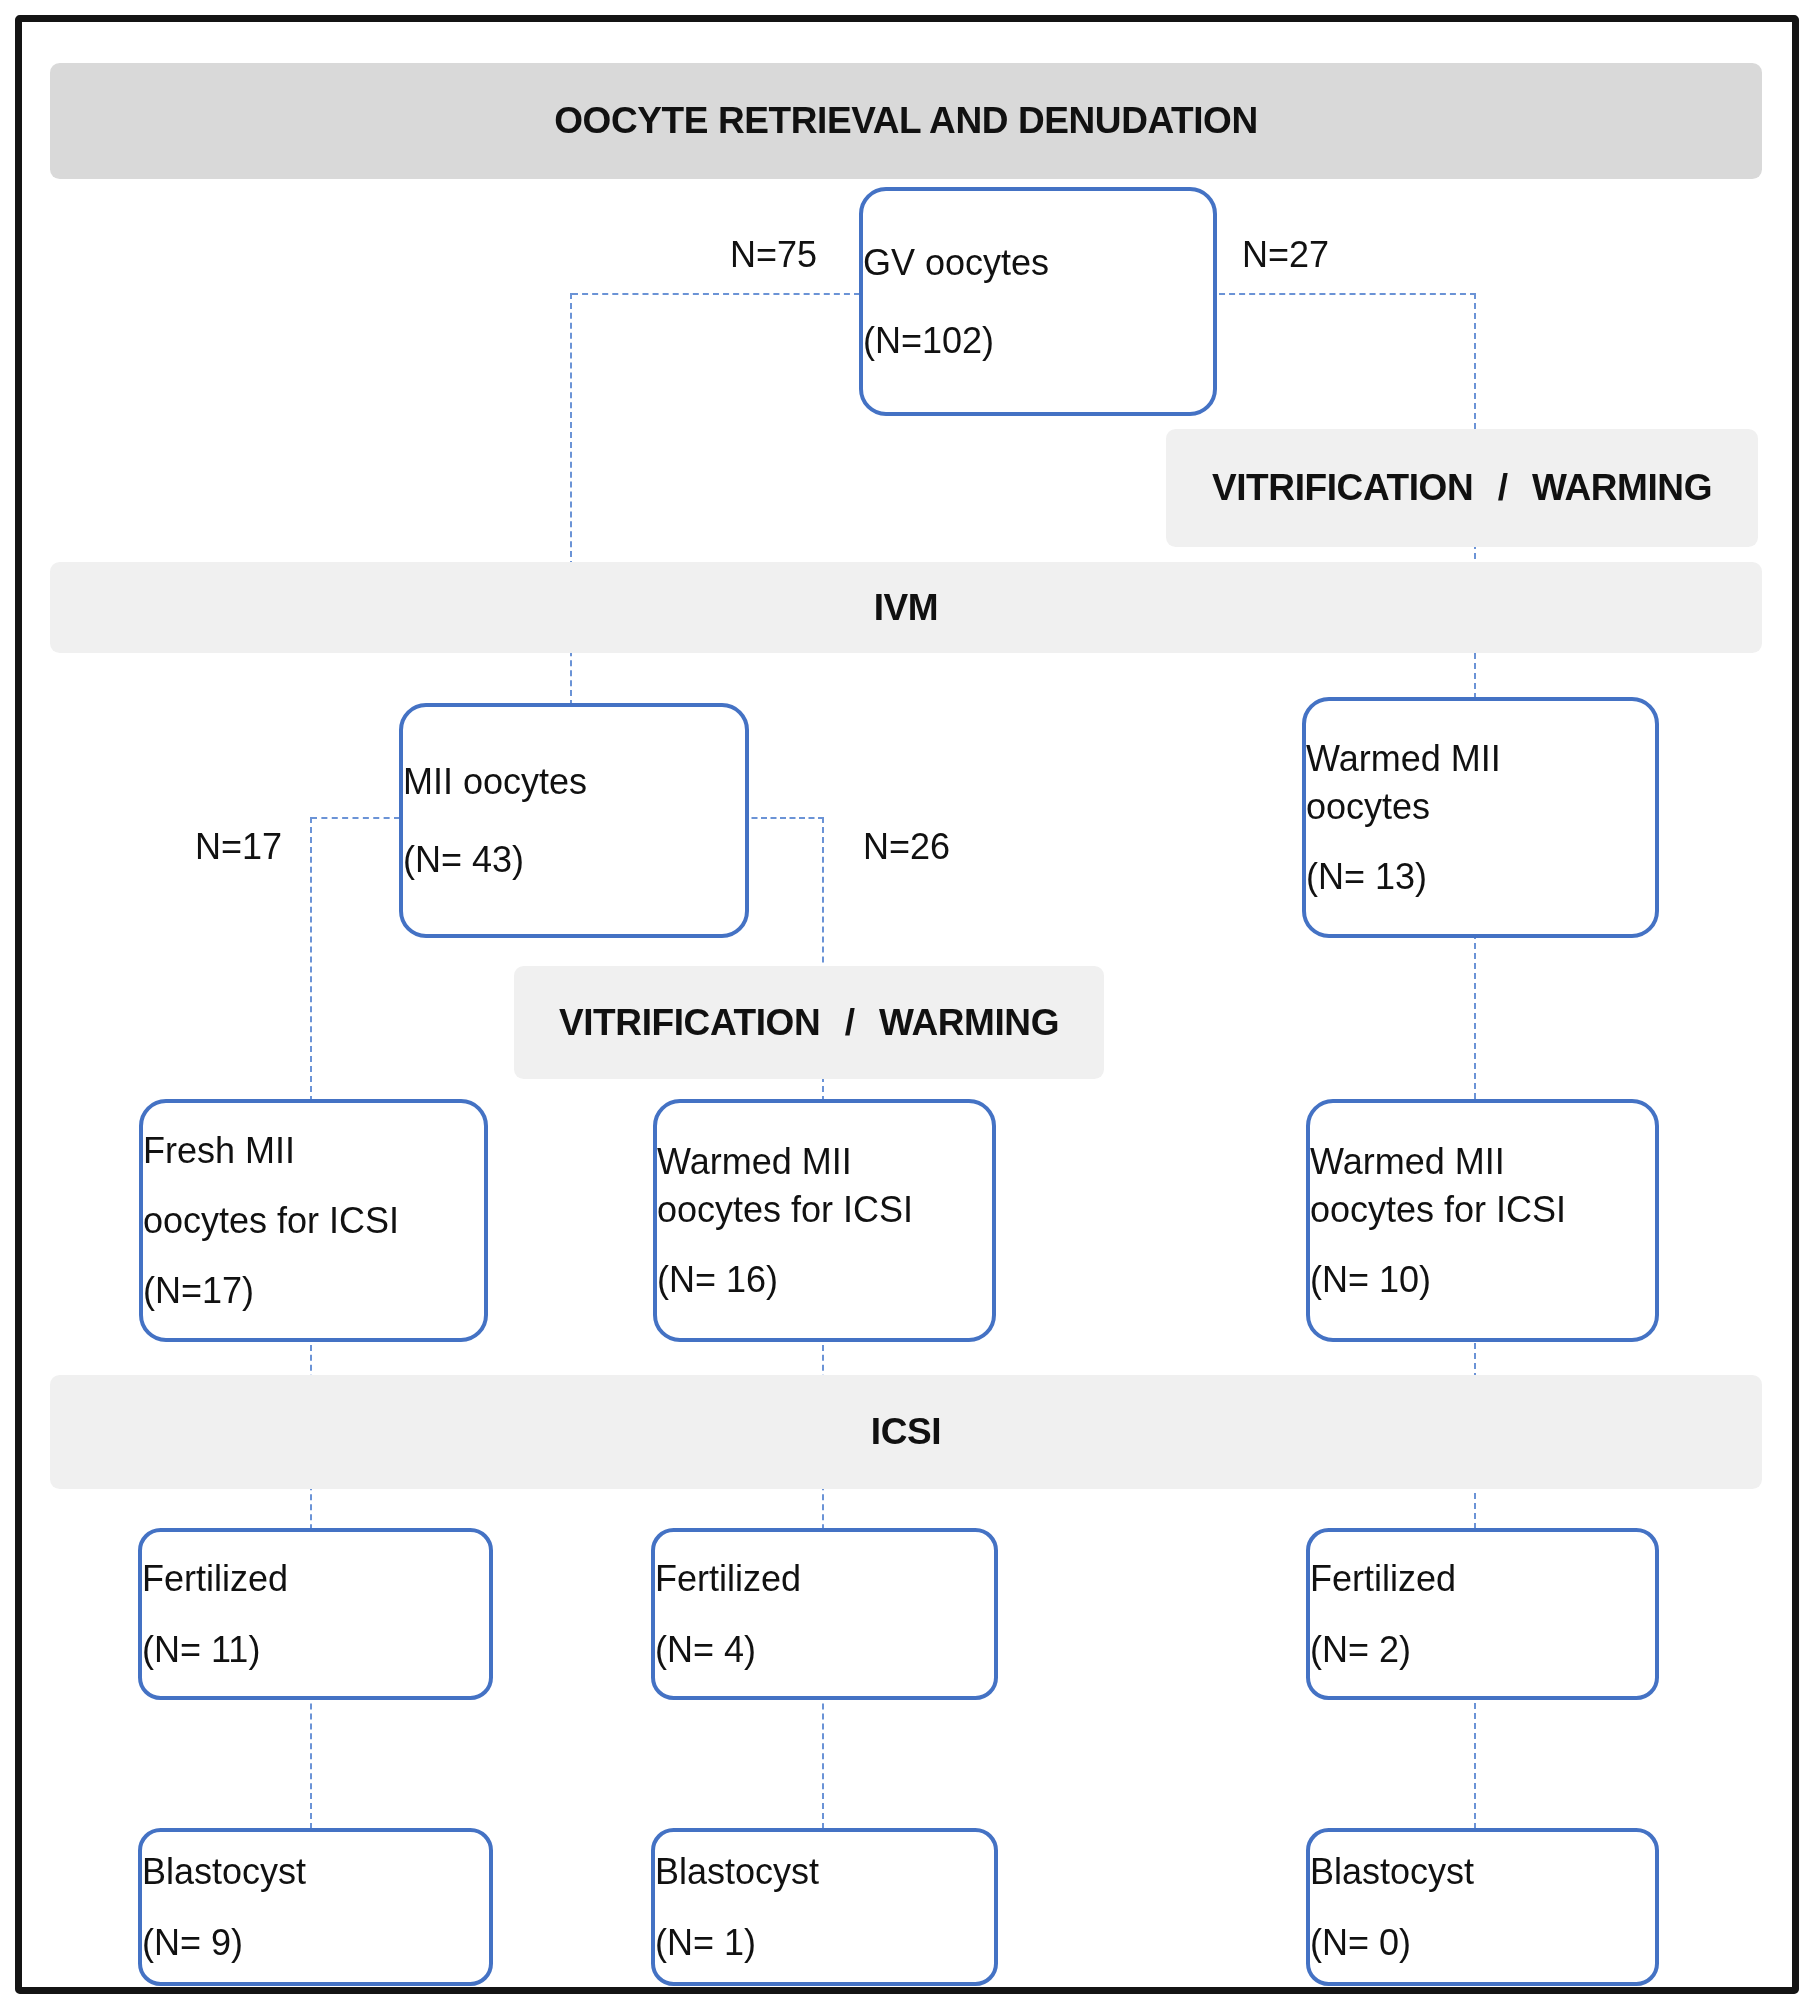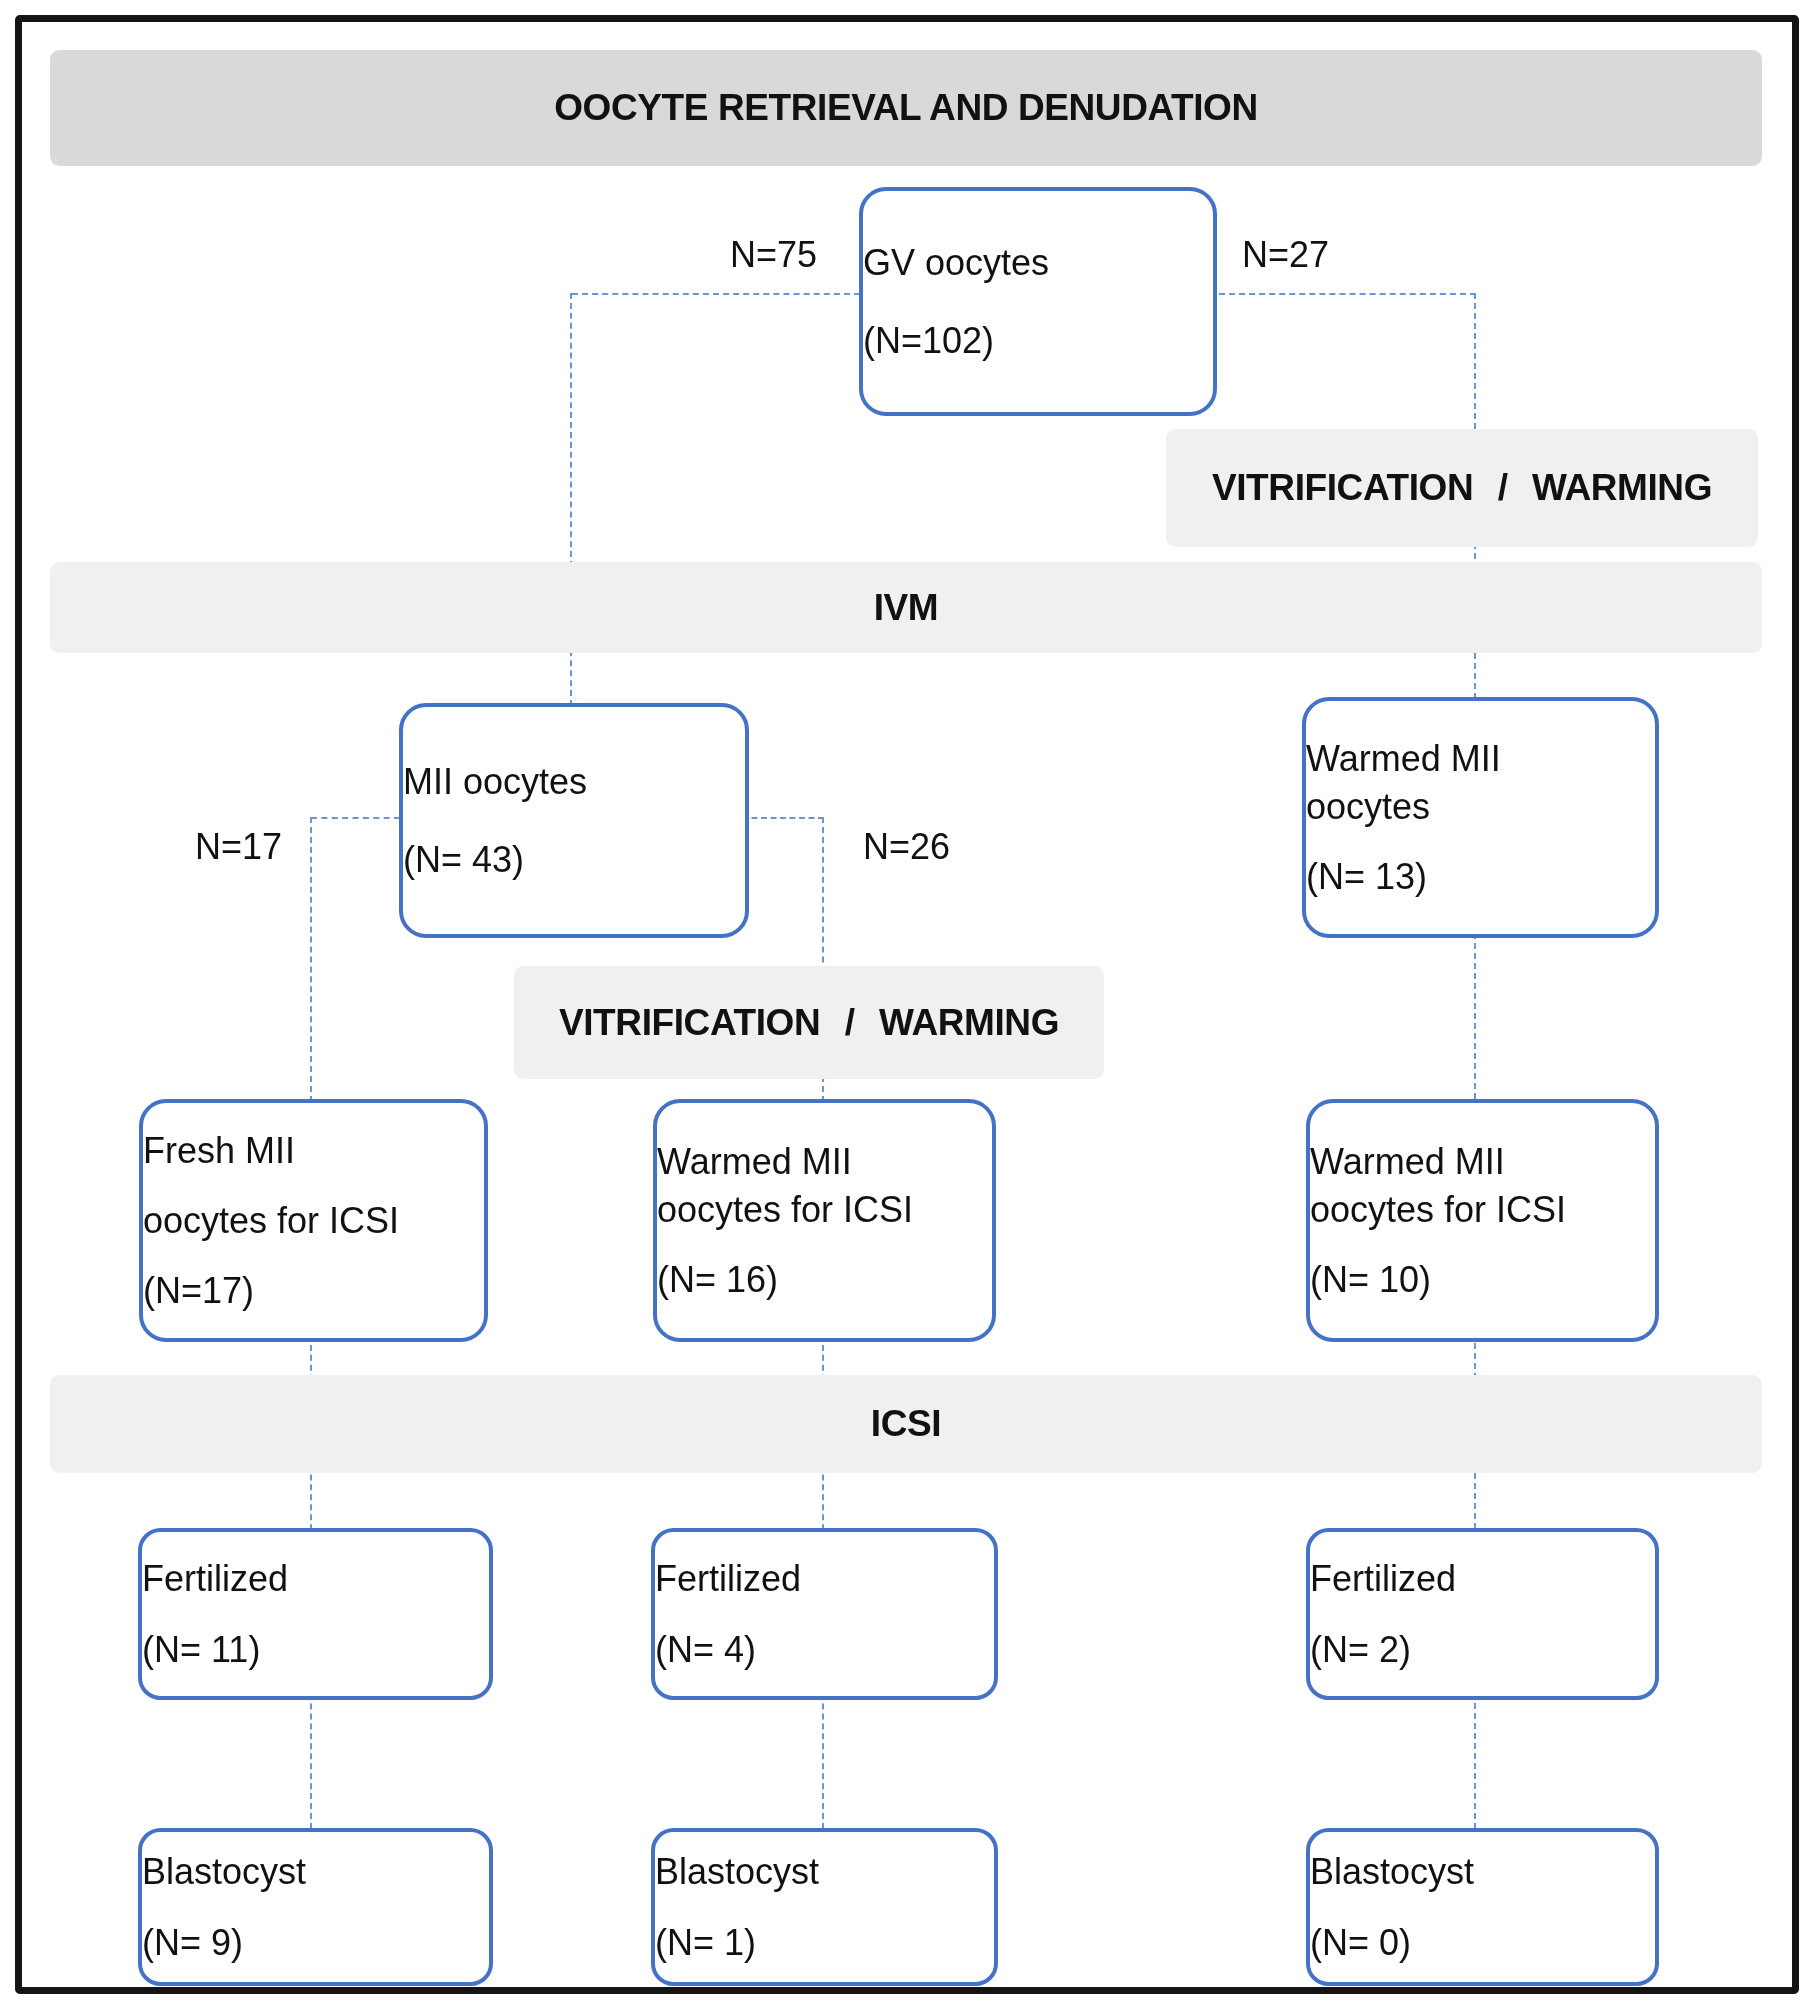--- a/index.html
+++ b/index.html
@@ -35,21 +35,21 @@
   .banner {
     position: absolute;
     background: var(--banner-light-bg);
     border-radius: 9.7px;
     display: flex; align-items: center; justify-content: center;
     font-weight: 700; font-size: 37px; letter-spacing: -0.4px;
     color: var(--text);
     z-index: 2;
     text-align: center;
   }
-  .banner.dark { background: var(--banner-dark-bg); }
+  .banner.dark { background: var(--banner-dark-bg); margin-top: 13px; }
   .banner.vitr { word-spacing: 14.5px; }
   .node {
     position: absolute;
     background: #ffffff;
     border: 4px solid var(--node-border);
     border-radius: 27px;
     display: flex; flex-direction: column;
     align-items: flex-start; justify-content: center;
     text-align: center;
     font-size: 36px; line-height: 1.2;
@@ -86,21 +86,21 @@
   <div class="connector vline" style="left:822px; top:817px; height:1012px;"></div>
 
   <div class="banner dark" style="left:50px; top:50px; width:1712px; height:116px;">OOCYTE RETRIEVAL AND DENUDATION</div>
 
   <div class="banner vitr" style="left:1166px; top:429px; width:592px; height:118px;">VITRIFICATION / WARMING</div>
 
   <div class="banner" style="left:50px; top:562px; width:1712px; height:91px;">IVM</div>
 
   <div class="banner vitr" style="left:514px; top:966px; width:590px; height:113px;">VITRIFICATION / WARMING</div>
 
-  <div class="banner" style="left:50px; top:1375px; width:1712px; height:98px;">ICSI</div>
+  <div class="banner" style="left:50px; top:1375px; width:1712px; height:114px;">ICSI</div>
 
 
   <div class="edge-label" style="left:713px;  top:235px;">N=75</div>
   <div class="edge-label" style="left:1225px; top:235px;">N=27</div>
   <div class="edge-label" style="left:178px;  top:827px;">N=17</div>
   <div class="edge-label" style="left:846px; top:827px;">N=26</div>
 
   <div class="node" style="left:859px; top:187px; width:350px; height:221px;">
     <span>GV oocytes</span>
     <span class="spaced">(N=102)</span>

